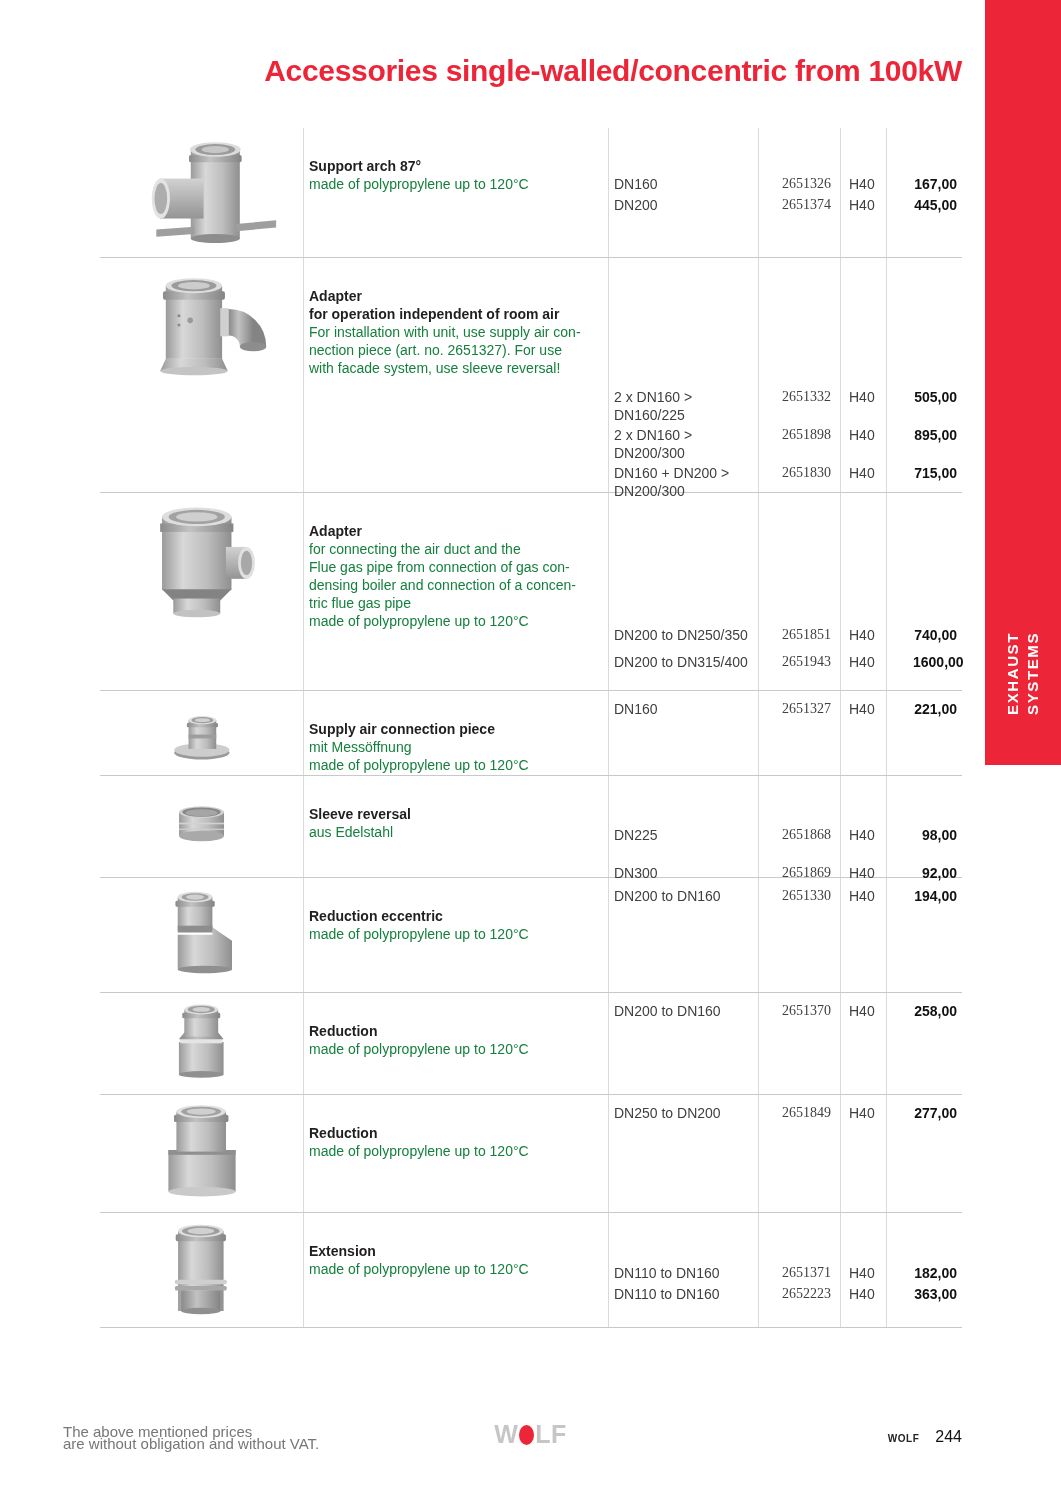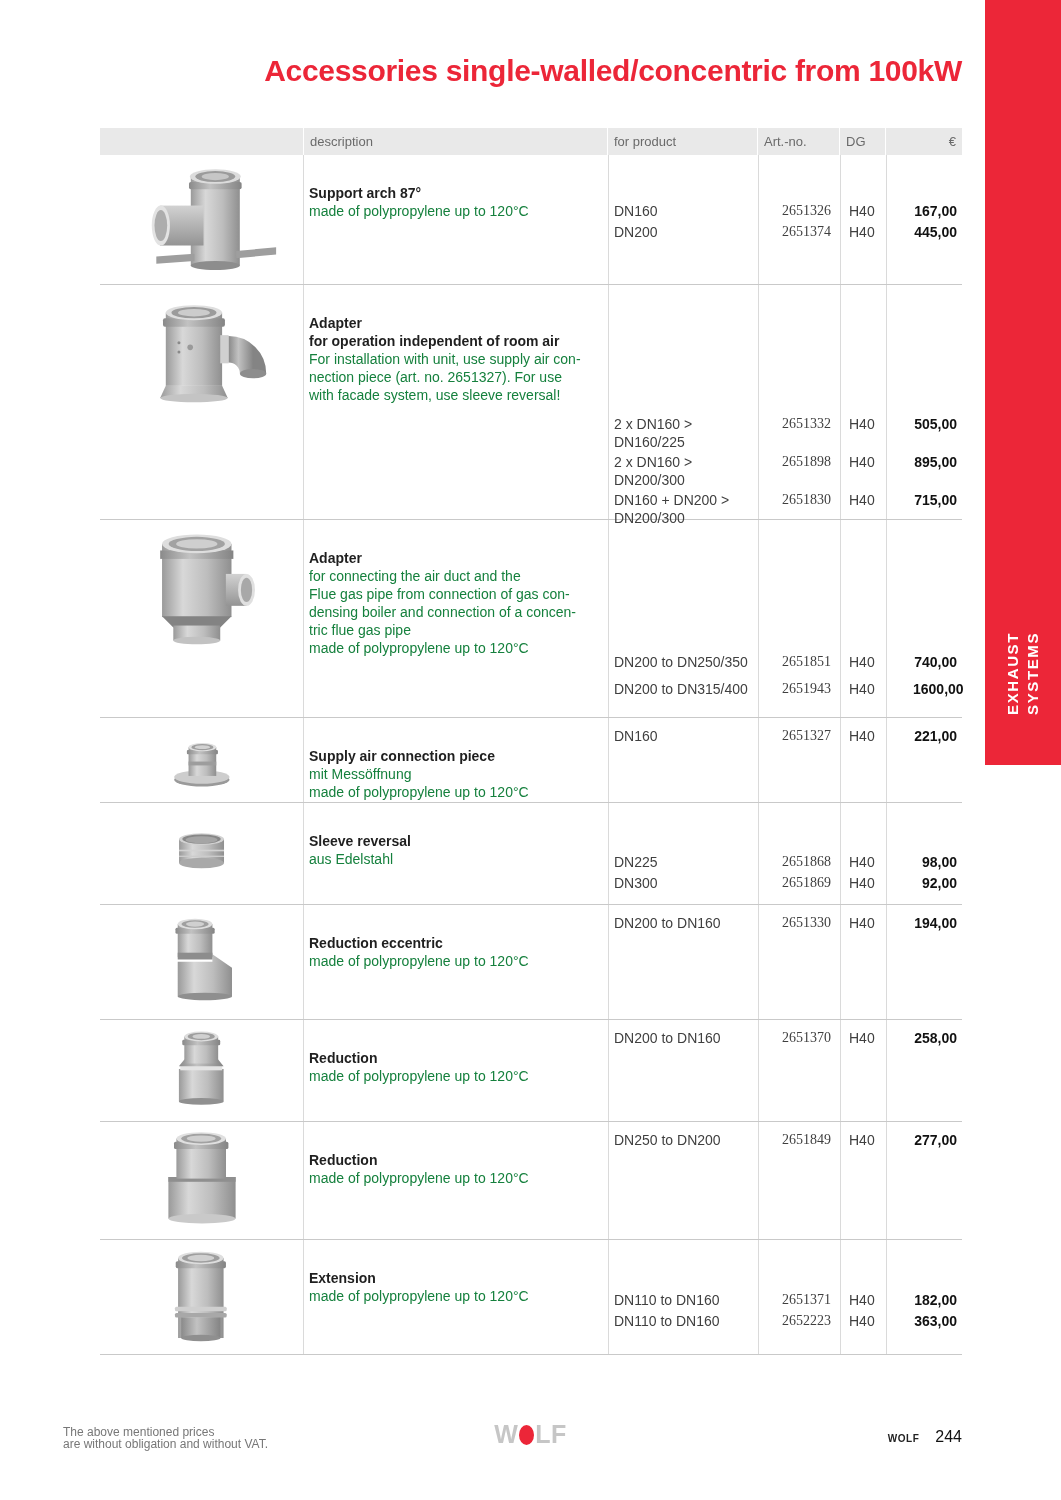--- a/index.html
+++ b/index.html
@@ -42,21 +42,21 @@
   .cell-products{width:354px;box-sizing:border-box;display:flex;flex-direction:column;}
   .product-line{display:flex;font-size:14px;color:#3f3f3f;line-height:18px;}
   .p-name{width:150px;padding-left:6px;box-sizing:border-box;}
   .p-art{width:82px;padding-left:24px;box-sizing:border-box;font-family:Liberation Serif, serif;}
   .p-dg{width:46px;padding-left:9px;box-sizing:border-box;}
   .p-price{width:76px;text-align:right;padding-right:5px;box-sizing:border-box;
            font-weight:bold;color:#111;padding-left:27px;}
 
   
   .footer{position:absolute;left:0;top:1412px;width:1061px;height:70px;}
-  .footer-note{position:absolute;left:63px;top:14px;font-size:12px;color:#777;line-height:12px;}
+  .footer-note{position:absolute;left:63px;top:14px;font-size:15px;color:#777;line-height:12px;}
   .footer-note span{display:block;}
   .logo{position:absolute;left:0;right:0;top:8px;display:flex;justify-content:center;align-items:center;}
   .logo-w{font-size:25px;font-weight:bold;color:#c6c6c6;letter-spacing:0.5px;}
   .logo-dot{display:inline-block;width:15px;height:20px;border-radius:50%;
             background:var(--accent);margin:0 1px;}
   .pageinfo{position:absolute;right:99px;top:16px;display:flex;align-items:baseline;gap:16px;}
   .brand{font-size:10px;font-weight:bold;color:#222;letter-spacing:0.5px;}
   .pnum{font-size:16px;color:#111;}
 </style>
 </head>
@@ -87,28 +87,20 @@
   <div class="accent-bar">
     <div class="accent-text">
       <span>EXHAUST</span>
       <span>SYSTEMS</span>
     </div>
   </div>
 
   <div class="title">Accessories single-walled/concentric from 100kW</div>
 
   <div class="table">
-    <div class="thead">
-      <div class="th th-img"></div>
-      <div class="th th-desc">description</div>
-      <div class="th th-prod">for product</div>
-      <div class="th th-art">Art.-no.</div>
-      <div class="th th-dg">DG</div>
-      <div class="th th-eur">€</div>
-    </div>
     <div class="tbody" id="tbody">
       <div class="vline" style="left:203px"></div>
       <div class="vline" style="left:508px"></div>
       <div class="vline" style="left:658px"></div>
       <div class="vline" style="left:740px"></div>
       <div class="vline" style="left:786px"></div>
     <div class="trow" style="height: 130px;">
           <div class="cell-img">
             <svg viewBox="0 0 180 130" height="118">
   <rect x="78" y="16" width="54" height="98" fill="url(#gBody)"></rect>
@@ -283,21 +275,21 @@
   <rect x="56" y="69" width="68" height="2" fill="#cccccc"></rect>
   <ellipse cx="90" cy="44" rx="34" ry="9" fill="#d2d2d2"></ellipse>
   <ellipse cx="90" cy="44" rx="29" ry="7" fill="#878787"></ellipse>
   <ellipse cx="90" cy="45" rx="24" ry="5.5" fill="#a5a5a5"></ellipse>
             </svg>
           </div>
           <div class="cell-desc">
             <div class="row-title">Sleeve reversal</div>
             <div class="row-desc">aus Edelstahl</div>
           </div>
-          <div class="cell-products" style="padding-top: 50px; row-gap: 3px;">
+          <div class="cell-products" style="padding-top: 50px; row-gap: 20px;">
             <div class="product-line">
               <div class="p-name">
                 <div>DN225</div>
               </div>
               <div class="p-art">2651868</div>
               <div class="p-dg">H40</div>
               <div class="p-price">98,00</div>
             </div>
             <div class="product-line">
               <div class="p-name">

